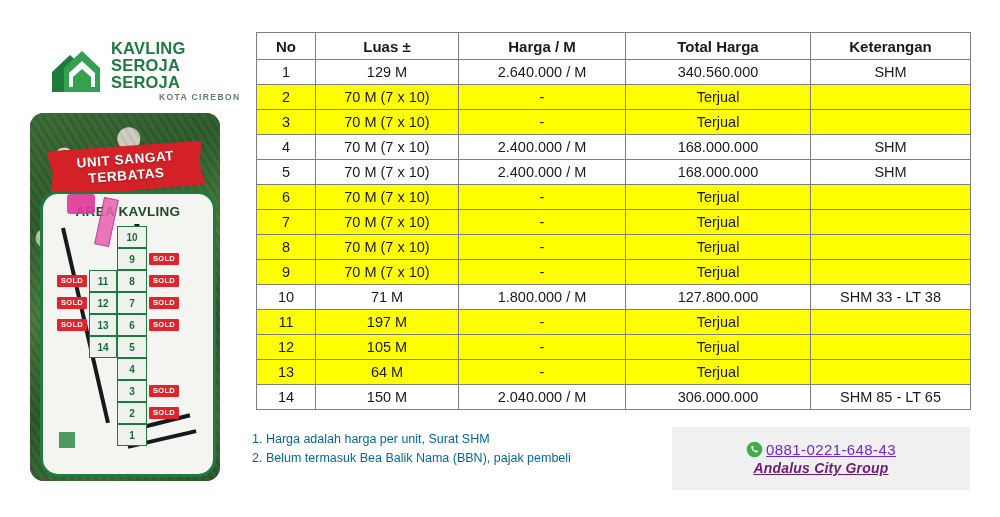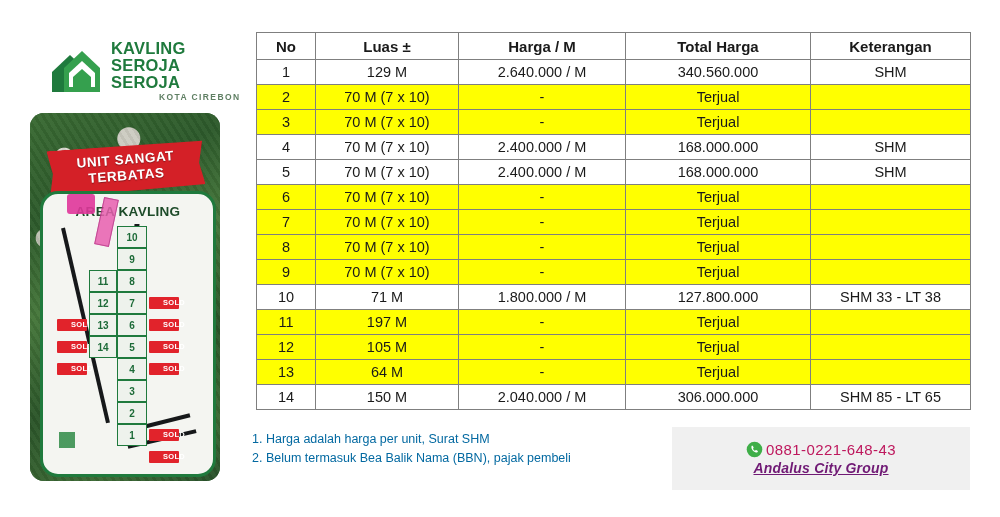--- a/index.html
+++ b/index.html
@@ -164,27 +164,26 @@
     align-items: center;
     justify-content: center;
     box-sizing: border-box;
   }
   .sold-tag {
     position: absolute;
     background: #e1232b;
     color: #fff;
     font-size: 7.5px;
     font-weight: bold;
-    padding: 2px 14px;
+    padding: 2px 4px;
     letter-spacing: .3px;
     border-radius: 1px;
     line-height: 1;
     box-sizing: border-box;
     text-align: center;
-    margin-top: 44px;
   }
 
   
   #pink-strip {
     position: absolute;
     left: 56px; top: 4px;
     width: 13px; height: 46px;
     background: #e85fb0;
     border: 1.4px solid #b92c84;
     transform: rotate(12deg);
@@ -261,22 +260,23 @@
   }
   #phone-row {
     display: flex;
     align-items: center;
     gap: 3px;
     margin-bottom: 2px;
   }
   #wa-icon { width: 17px; height: 17px; flex: 0 0 auto; }
   #phone-number {
     font-size: 15px;
-    color: #be185d;
+    color: #6d28d9;
     letter-spacing: .4px;
+    text-decoration: underline;
   }
   #company-name {
     font-size: 14px;
     font-weight: bold;
     font-style: italic;
     color: #701a75;
     letter-spacing: .2px;
     text-decoration: underline;
   }
 </style>

